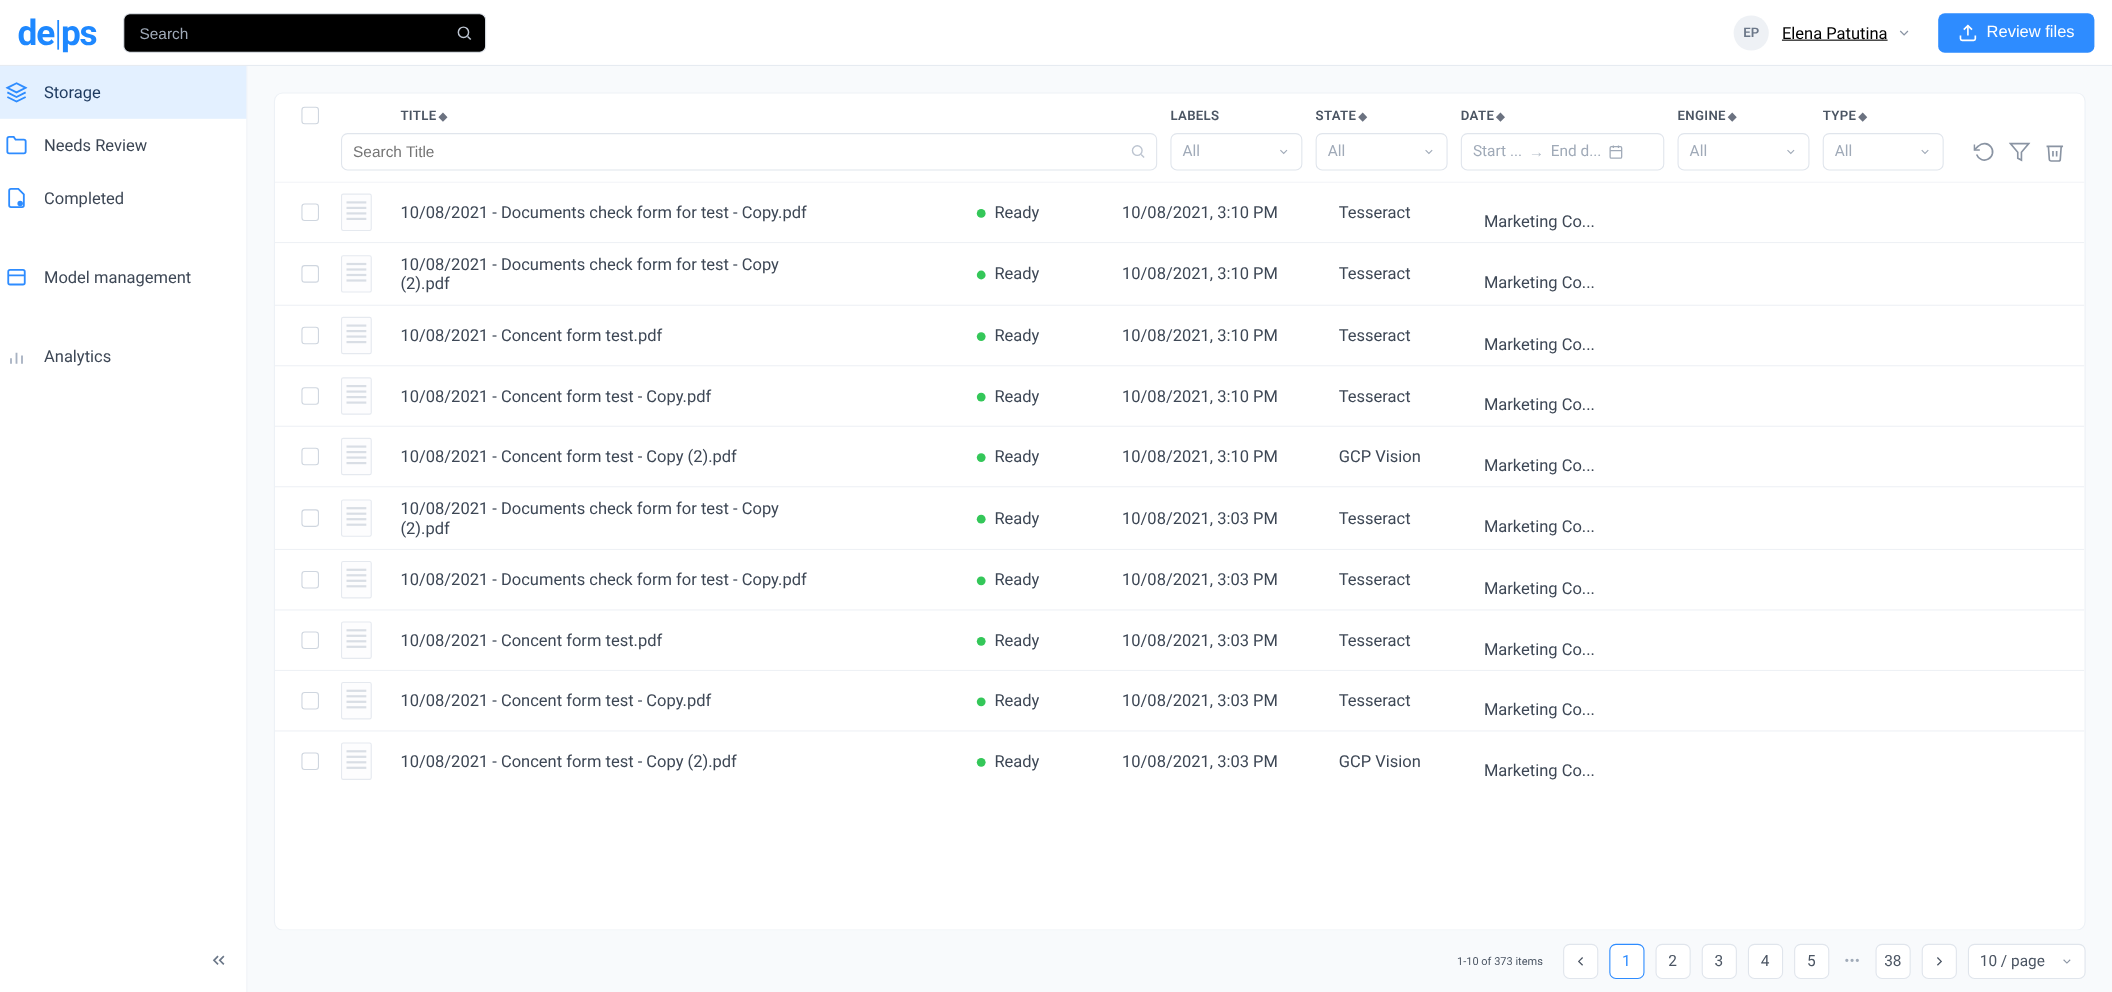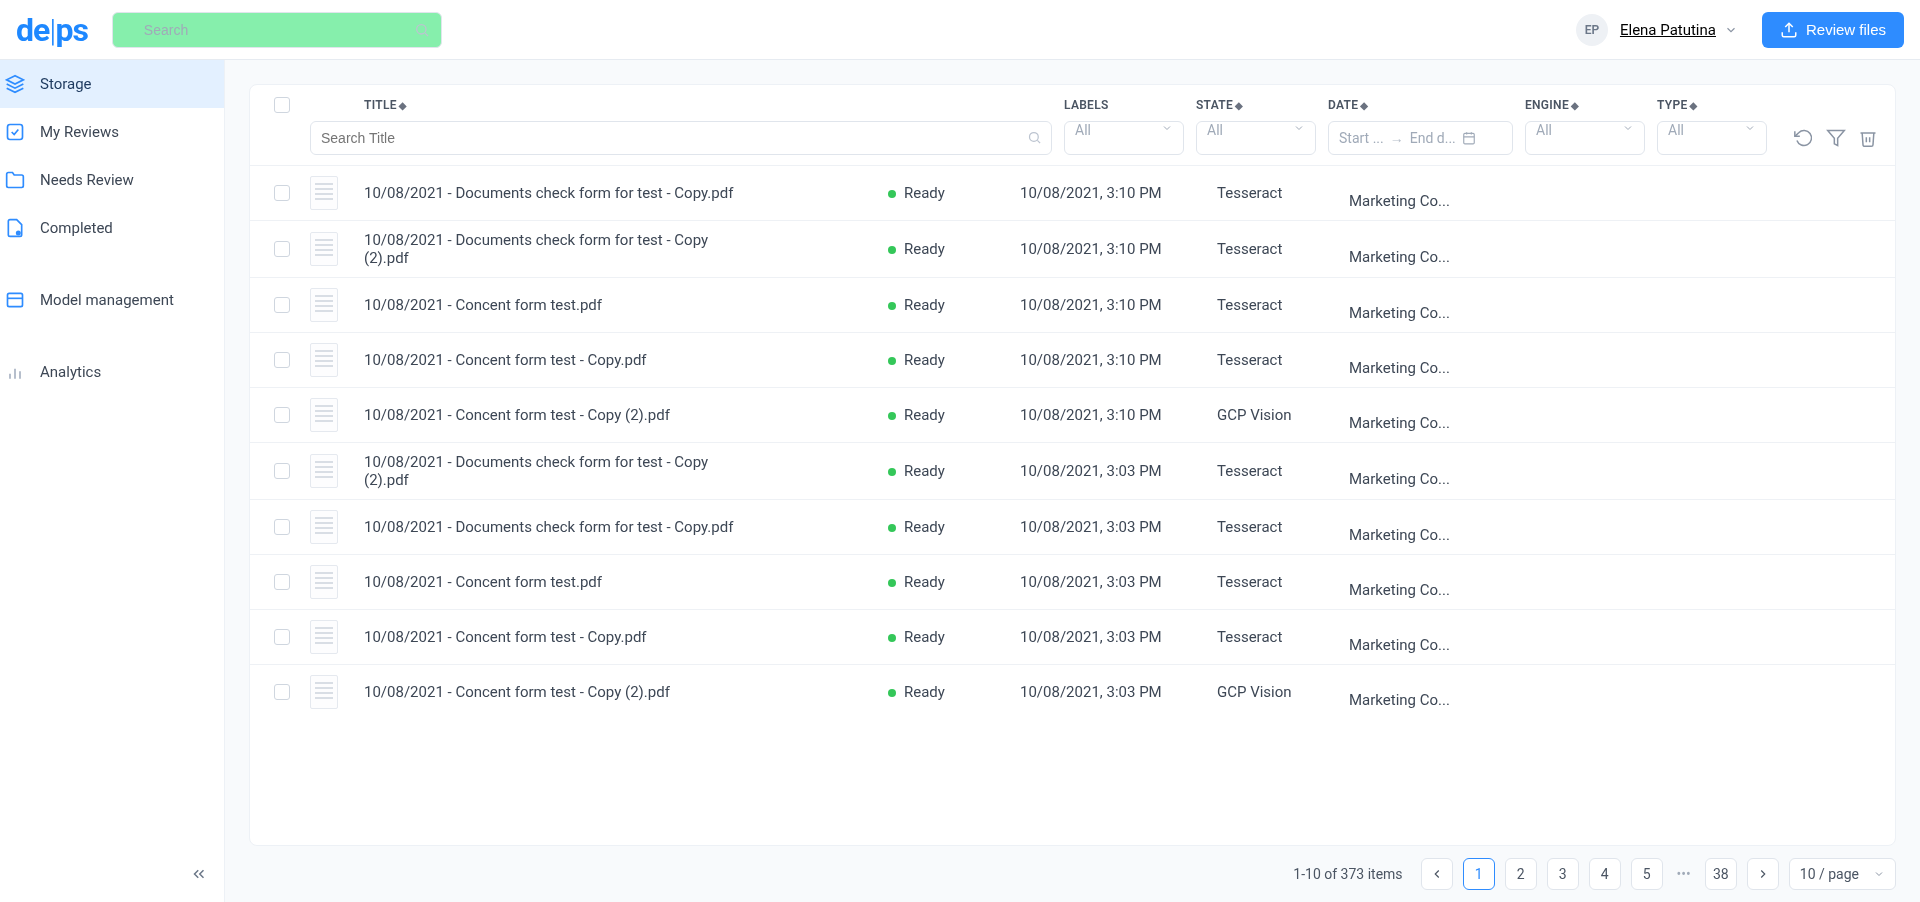--- a/index.html
+++ b/index.html
@@ -2,21 +2,21 @@
 <html><head>
 <meta charset="utf-8">
 <style>
 * { box-sizing: border-box; margin: 0; padding: 0; }
 body { font-family: -apple-system, BlinkMacSystemFont, "Segoe UI", Roboto, sans-serif; font-size: 14px; color: #3d4755; background: #f8fafc; }
 .app { display: flex; flex-direction: column; height: 902px; width: 1920px; overflow: hidden; }
 .topbar { height: 60px; display: flex; align-items: center; padding: 0 16px; background: #fff; border-bottom: 1px solid #e6ebf1; }
 .logo { font-size: 32px; font-weight: 700; color: #1e88ff; letter-spacing: -1px; margin-right: 24px; }
 .logo .pipe { color: #1e88ff; font-weight: 300; }
 .search-wrap { position: relative; width: 330px; }
-.search-input { width: 100%; height: 36px; padding: 0 36px 0 31px; border: 1px solid #e0e5ec; border-radius: 6px; font-size: 14px; color: #6b7280; background: #86efac; }
+.search-input { width: 100%; height: 36px; padding: 0 36px 0 14px; border: 1px solid #e0e5ec; border-radius: 6px; font-size: 14px; color: #6b7280; background: #000000; }
 .search-input::placeholder { color: #a0aab8; }
 .search-icon-svg { position: absolute; right: 12px; top: 10px; color: #bcc4d0; }
 .topbar-spacer { flex: 1; }
 .avatar-chip { width: 32px; height: 32px; border-radius: 50%; background: #eef1f5; color: #6b7788; font-size: 12px; font-weight: 600; display: flex; align-items: center; justify-content: center; margin-right: 12px; }
 .username { font-size: 15px; color: #000000; margin-right: 8px; text-decoration: underline; }
 .chevron-sm { color: #8a94a3; }
 .upload-btn { margin-left: 24px; height: 36px; padding: 0 18px; background: #2e8cff; color: #fff; border: none; border-radius: 6px; font-size: 15px; font-weight: 500; display: flex; align-items: center; gap: 8px; cursor: pointer; }
 .body-row { flex: 1; display: flex; overflow: hidden; }
 .sidebar { width: 225px; background: #fff; border-right: 1px solid #edf1f6; display: flex; flex-direction: column; position: relative; }
 .nav-item { display: flex; align-items: center; gap: 14px; height: 48px; padding: 0 4px; font-size: 15px; color: #3d4755; cursor: pointer; }
@@ -34,38 +34,38 @@
 .col-title { flex: 1; min-width: 300px; }
 .col-labels { width: 120px; }
 .col-state { width: 120px; }
 .col-date { width: 185px; }
 .col-engine { width: 120px; }
 .col-type { width: 110px; }
 .col-actions { width: 100px; display: flex; gap: 10px; justify-content: flex-end; color: #8a94a3; }
 .sort-caret { font-size: 10px; margin-left: 2px; color: #6b7280; }
 .filter-row { display: flex; align-items: center; gap: 12px; margin-top: 8px; }
 .filter-input, .filter-select { height: 34px; border: 1px solid #e0e5ec; border-radius: 6px; padding: 0 10px; font-size: 14px; color: #6b7280; background: #fff; width: 100%; }
-.filter-select { display: flex; align-items: flex-start; justify-content: space-between; }
+.filter-select { display: flex; align-items: center; justify-content: space-between; }
 .filter-select span.ph { color: #a0aab8; }
 .filter-title-wrap { position: relative; }
 .filter-title-wrap .search-small { position: absolute; right: 10px; top: 9px; color: #bcc4d0; }
 .date-range { display: flex; align-items: center; gap: 6px; height: 34px; border: 1px solid #e0e5ec; border-radius: 6px; padding: 0 10px; font-size: 14px; color: #a0aab8; }
 .date-range .arrow { color: #b5bdc8; }
 .action-icn { width: 22px; height: 22px; display: flex; align-items: center; justify-content: center; cursor: pointer; }
 .tbody { flex: 1; overflow-y: auto; }
 .trow { display: flex; align-items: center; gap: 12px; padding: 10px 16px; border-top: 1px solid #eef1f5; font-size: 15px; color: #3d4755; min-height: 50px; }
 .cb { width: 16px; height: 16px; border: 1px solid #cfd6df; border-radius: 3px; background: #fff; }
 .thumb { width: 28px; height: 34px; background: #fdfdfe; border: 1px solid #e5e9ef; border-radius: 2px; position: relative; overflow: hidden; }
 .thumb::before, .thumb::after { content: ""; position: absolute; left: 4px; right: 4px; height: 2px; background: #d9dee5; }
 .thumb::before { top: 6px; }
 .thumb::after { top: 11px; box-shadow: 0 5px 0 #d9dee5, 0 10px 0 #d9dee5; }
 .status-dot { width: 8px; height: 8px; border-radius: 50%; background: #34c759; display: inline-block; margin-right: 8px; }
 .ellipsis { white-space: nowrap; overflow: hidden; text-overflow: ellipsis; margin-top: 16px; }
 .pagination { height: 56px; display: flex; align-items: center; justify-content: flex-end; gap: 10px; padding: 0 24px; background: #f8fafc; }
-.page-summary { color: #4b5563; font-size: 14px; margin-right: 8px; }
+.page-summary { color: #4b5563; font-size: 10px; margin-right: 8px; }
 .pg-btn { min-width: 32px; height: 32px; border: 1px solid #e0e5ec; border-radius: 6px; background: #fff; display: flex; align-items: center; justify-content: center; font-size: 14px; color: #4b5563; cursor: pointer; }
 .pg-btn.active { border-color: #2e8cff; color: #2e8cff; }
 .pg-ellipsis { color: #a0aab8; padding: 0 4px; }
 .page-size { height: 32px; border: 1px solid #e0e5ec; border-radius: 6px; padding: 0 10px; display: flex; align-items: center; gap: 14px; font-size: 14px; color: #4b5563; background: #fff; }
 </style>
 </head>
 <body>
 
 <div class="app">
   <div class="topbar">
@@ -101,29 +101,20 @@
         <span class="nav-icon">
             <svg width="20" height="20" viewBox="0 0 24 24" fill="currentColor">
               <path d="M12 2L2 7l10 5 10-5-10-5zM2 17l10 5 10-5M2 12l10 5 10-5" fill="none" stroke="currentColor" stroke-width="2"></path>
             </svg>
           </span>
         <span>Storage</span>
       </div>
       <div class="nav-item">
         <span class="nav-icon">
             <svg width="20" height="20" viewBox="0 0 24 24" fill="none" stroke="currentColor" stroke-width="2">
-              <rect x="3" y="3" width="18" height="18" rx="3"></rect>
-              <polyline points="8 12 11 15 16 9"></polyline>
-            </svg>
-          </span>
-        <span>My Reviews</span>
-      </div>
-      <div class="nav-item">
-        <span class="nav-icon">
-            <svg width="20" height="20" viewBox="0 0 24 24" fill="none" stroke="currentColor" stroke-width="2">
               <path d="M22 19a2 2 0 0 1-2 2H4a2 2 0 0 1-2-2V5a2 2 0 0 1 2-2h5l2 3h9a2 2 0 0 1 2 2z"></path>
             </svg>
           </span>
         <span>Needs Review</span>
       </div>
       <div class="nav-item">
         <span class="nav-icon">
             <svg width="20" height="20" viewBox="0 0 24 24" fill="none" stroke="currentColor" stroke-width="2">
               <path d="M14 2H6a2 2 0 0 0-2 2v16a2 2 0 0 0 2 2h12a2 2 0 0 0 2-2V8z"></path>
               <circle cx="16" cy="18" r="3" fill="currentColor" stroke="none"></circle>

